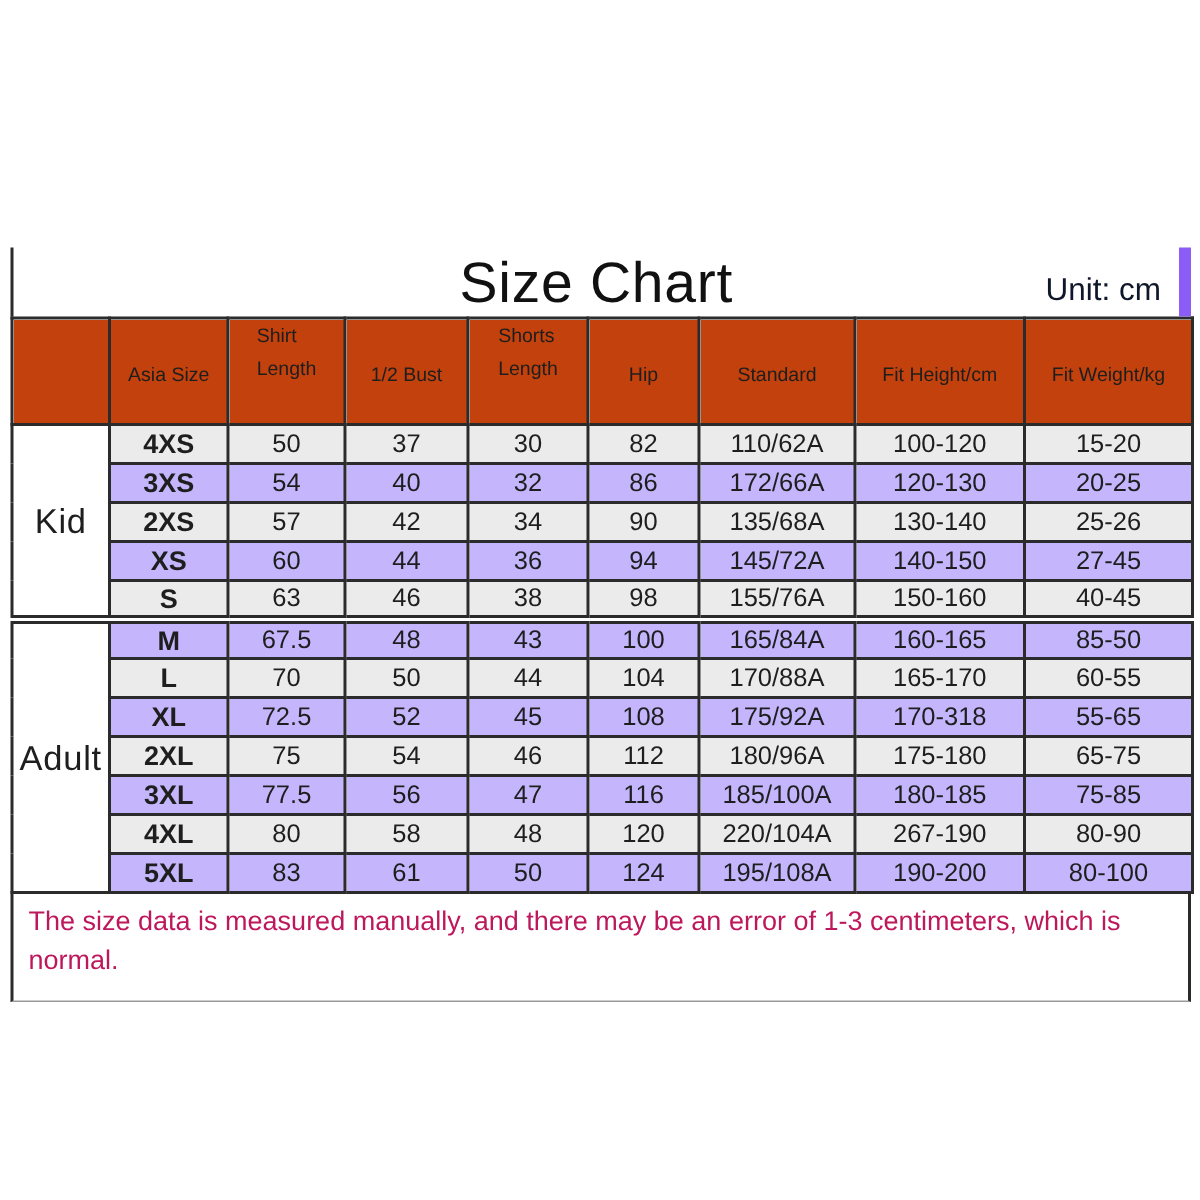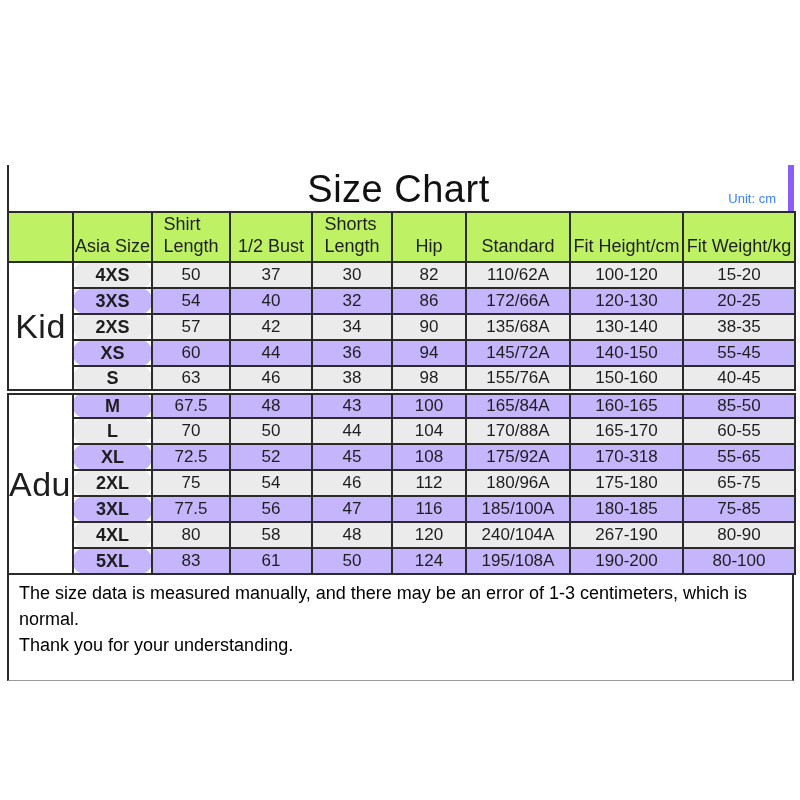--- a/index.html
+++ b/index.html
@@ -12,87 +12,87 @@
   }
   .sheet {
     width: 787px;
     margin: 165px 0 0 7px;
   }
   
   .title-area {
     position: relative;
     height: 46px;
     border-left: 2px solid #2b2b2b;
-    border-right: 6px solid #8b5cf6;
+    border-right: 8px solid #8b5cf6;
   }
   .title {
     text-align: center;
     font-size: 38px;
     font-weight: 400;
     line-height: 48px;
     letter-spacing: 0.5px;
     color: #111;
   }
   .unit {
     position: absolute;
     right: 12px;
     bottom: 5px;
-    font-size: 13px;
-    color: #3b82f6;
+    font-size: 21px;
+    color: #0f172a;
     white-space: nowrap;
   }
   
   table.size-chart {
     width: 787px;
     border-collapse: collapse;
     table-layout: fixed;
   }
   .size-chart th, .size-chart td {
     border: 2px solid #2b2b2b;
     text-align: center;
     vertical-align: middle;
     font-weight: 400;
     overflow: hidden;
     white-space: nowrap;
   }
   .size-chart thead th {
     height: 48px;
-    font-size: 18px;
-    background: #bef264;
+    font-size: 13px;
+    background: #c2410c;
     vertical-align: bottom;
-    padding-bottom: 4px;
+    padding-bottom: 25px;
   }
   .hdr2 {
     display: inline-block;
     text-align: left;
     line-height: 22px;
   }
   .hdr2 span { display: block; }
   .size-chart td { height: 26px; font-size: 17px; }
-  td.size-label { font-weight: 700; font-size: 18px; border-radius: 12px; }
+  td.size-label { font-weight: 700; font-size: 18px; }
   td.group-cell {
     background: #fff;
-    font-size: 34px;
+    font-size: 23px;
     font-weight: 400;
     letter-spacing: 0.5px;
   }
   tr.shade td { background: #ebebeb; }
   tr.plain td { background: #c4b5fd; }
   tr.plain td.group-cell, tr.shade td.group-cell { background: #ffffff; }
   tr.section-start td { border-top: 6px double #2b2b2b; }
   
   .note-box {
-    height: 106px;
+    height: 72px;
     border-left: 2px solid #2b2b2b;
     border-right: 2px solid #2b2b2b;
     border-bottom: 1px solid #9a9a9a;
     padding: 5px 10px;
     font-size: 18px;
     line-height: 26px;
-    color: #000000;
+    color: #be185d;
   }
 </style>
 </head>
 <body>
 
 <div class="sheet">
 
   <div class="title-area">
     <div class="title">Size Chart</div>
     <div class="unit">Unit: cm</div>
@@ -151,31 +151,31 @@
         <td>20-25</td>
       </tr>
       <tr class="shade">
         <td class="size-label">2XS</td>
         <td>57</td>
         <td>42</td>
         <td>34</td>
         <td>90</td>
         <td>135/68A</td>
         <td>130-140</td>
-        <td>38-35</td>
+        <td>25-26</td>
       </tr>
       <tr class="plain">
         <td class="size-label">XS</td>
         <td>60</td>
         <td>44</td>
         <td>36</td>
         <td>94</td>
         <td>145/72A</td>
         <td>140-150</td>
-        <td>55-45</td>
+        <td>27-45</td>
       </tr>
       <tr class="shade">
         <td class="size-label">S</td>
         <td>63</td>
         <td>46</td>
         <td>38</td>
         <td>98</td>
         <td>155/76A</td>
         <td>150-160</td>
         <td>40-45</td>
@@ -231,35 +231,34 @@
         <td>185/100A</td>
         <td>180-185</td>
         <td>75-85</td>
       </tr>
       <tr class="shade">
         <td class="size-label">4XL</td>
         <td>80</td>
         <td>58</td>
         <td>48</td>
         <td>120</td>
-        <td>240/104A</td>
+        <td>220/104A</td>
         <td>267-190</td>
         <td>80-90</td>
       </tr>
       <tr class="plain">
         <td class="size-label">5XL</td>
         <td>83</td>
         <td>61</td>
         <td>50</td>
         <td>124</td>
         <td>195/108A</td>
         <td>190-200</td>
         <td>80-100</td>
       </tr>
     </tbody>
   </table>
 
   <div class="note-box">
     <div>The size data is measured manually, and there may be an error of 1-3 centimeters, which is normal.</div>
-    <div>Thank you for your understanding.</div>
   </div>
 
 </div>
 
 </body></html>

